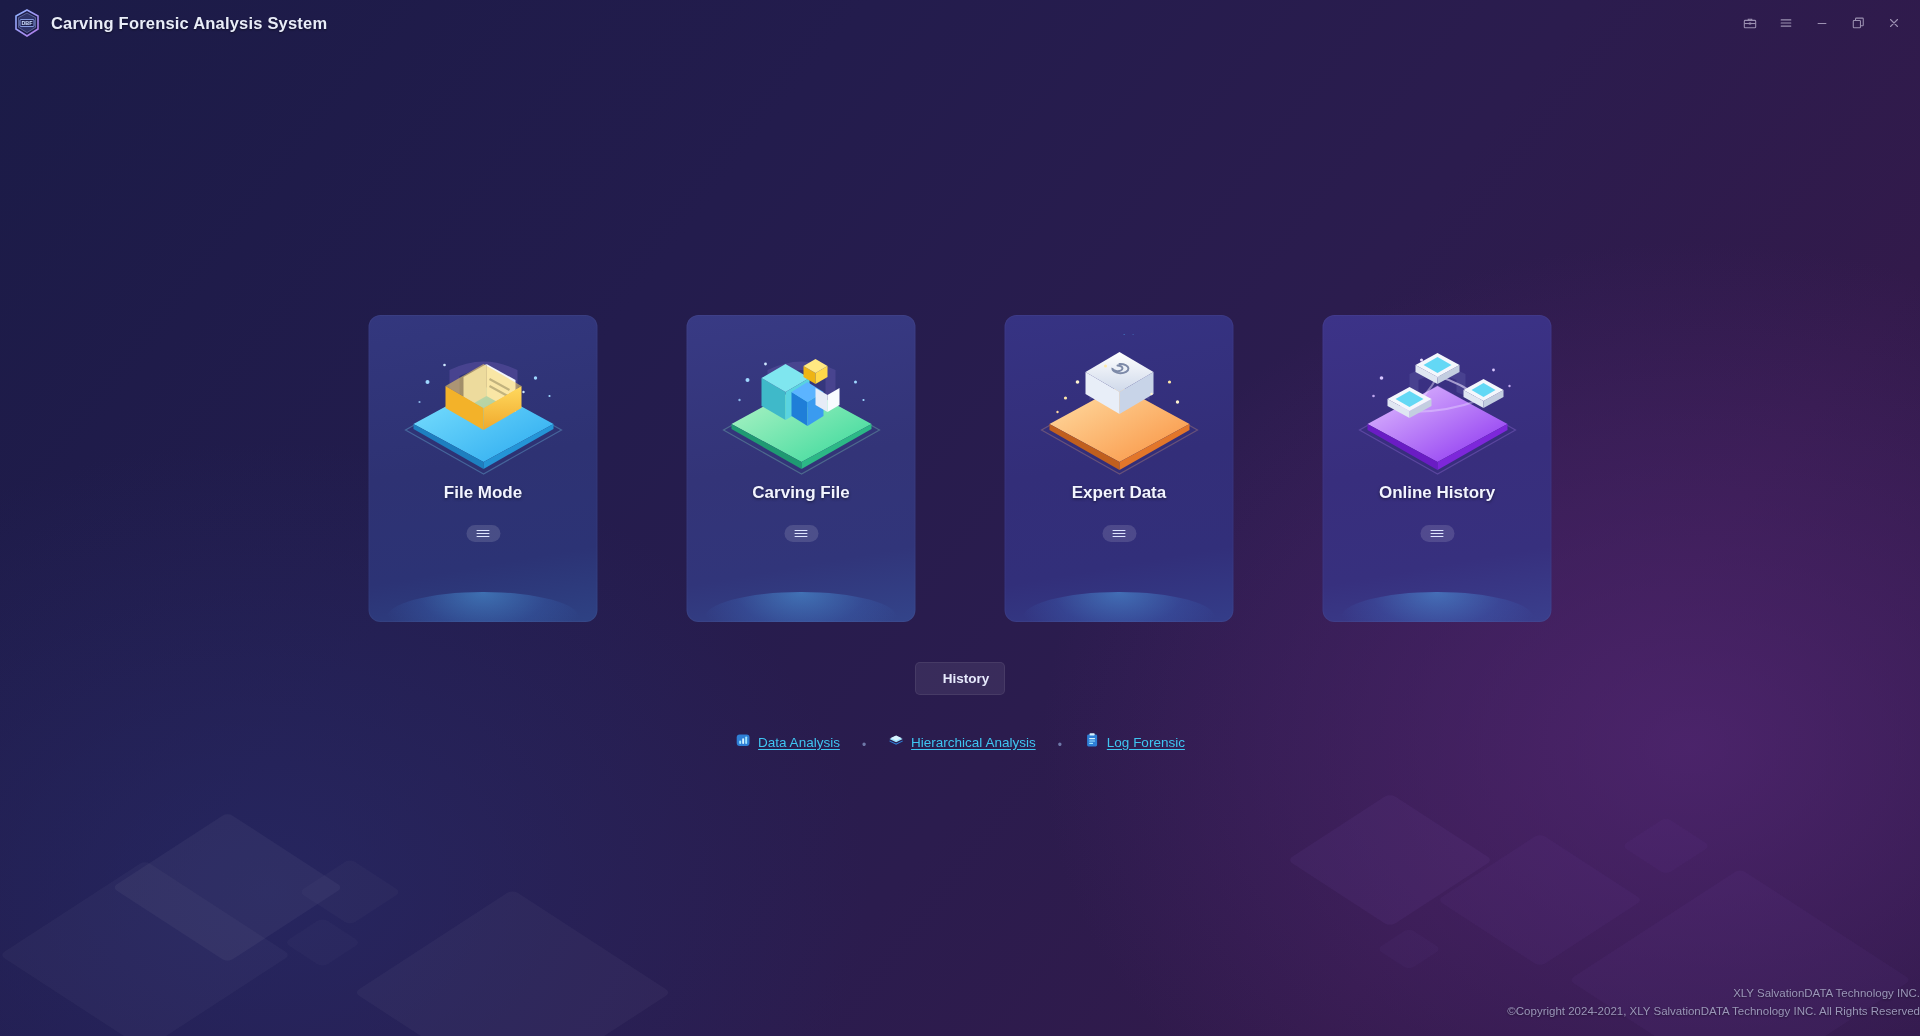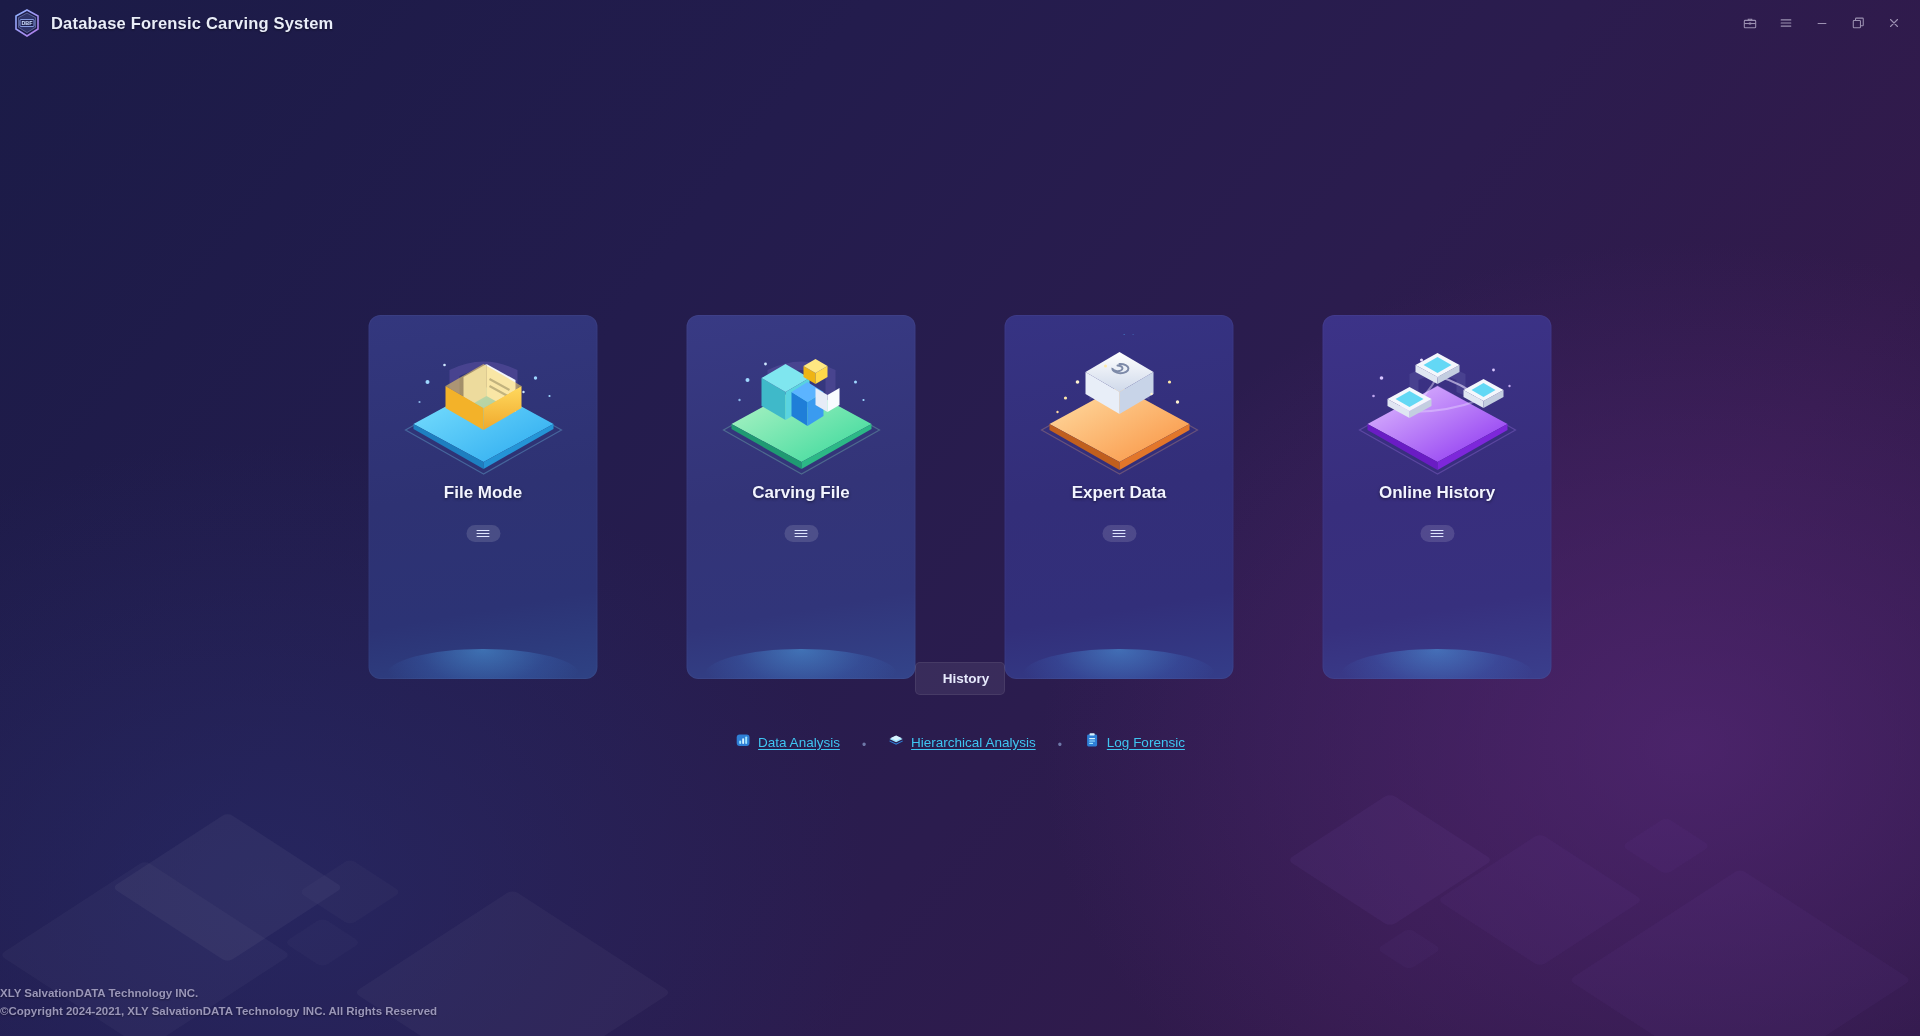--- a/index.html
+++ b/index.html
@@ -64,21 +64,21 @@
 
   .cards {
     position: absolute;
     top: 315px; left: 50%;
     transform: translateX(-50%);
     display: flex; gap: 89px;
   }
 
   .card {
     position: relative;
-    width: 229px; height: 364px;
+    width: 229px; height: 307px;
     border-radius: 12px;
     overflow: hidden;
     cursor: pointer;
     box-shadow: inset 0 0 0 1px rgba(255,255,255,0.035);
   }
   .card::after {
     
     content: "";
     position: absolute; left: 8%; right: 8%; bottom: -22px;
     height: 52px; border-radius: 50%;
@@ -153,25 +153,24 @@
     text-underline-offset: 2px;
   }
   .sep {
     color: #6e78a8; font-size: 12px;
     padding: 0 22px; user-select: none;
   }
 
   
   .footer {
     position: absolute; left: 0; right: 0; bottom: 16px;
-    text-align: left;
+    text-align: right;
     color: #9a96b8;
     font-size: 11.5px; line-height: 18px;
     z-index: 20;
-    font-weight: bold;
   }
   .footer div { text-shadow: 0 1px 2px rgba(0,0,0,.4); }
 </style>
 </head>
 <body>
 
 <div id="app">
 
   <div class="iso-layer">
     <div class="iso" style="left:60px;  top:870px; width:170px; height:170px; background:rgba(255,255,255,0.030);"></div>
@@ -195,21 +194,21 @@
               <stop offset="0" stop-color="#8fb4ff"></stop>
               <stop offset="1" stop-color="#b07ae8"></stop>
             </linearGradient>
           </defs>
           <polygon points="15,2 26,8 26,21 15,28 4,21 4,8" fill="none" stroke="url(#lg)" stroke-width="1.6"></polygon>
           <polygon points="15,5 23.5,9.6 23.5,19.4 15,24.6 6.5,19.4 6.5,9.6" fill="rgba(120,140,230,0.22)" stroke="rgba(180,200,255,0.45)" stroke-width="0.8"></polygon>
           <rect x="8" y="11.5" width="14" height="7" rx="1" fill="#1f2150" stroke="#9db6ff" stroke-width="0.8"></rect>
           <text x="15" y="17.1" font-family="Liberation Sans, sans-serif" font-size="5.4" font-weight="bold" fill="#cfe0ff" text-anchor="middle">DBF</text>
         </svg>
       </div>
-      <div class="app-title">Database Forensic Carving System</div>
+      <div class="app-title">Carving Forensic Analysis System</div>
     </div>
 
     <div class="winbtns">
       <div class="winbtn" title="Toolbox">
         <svg width="14" height="14" viewBox="0 0 16 16" fill="none" stroke="currentColor" stroke-width="1.2">
           <rect x="1.5" y="5" width="13" height="8.5" rx="1"></rect>
           <path d="M6 5V3.6h4V5"></path>
           <path d="M1.5 8.6h13"></path>
           <rect x="6.6" y="7.4" width="2.8" height="2.4" rx=".4" fill="currentColor" stroke="none"></rect>
         </svg>

